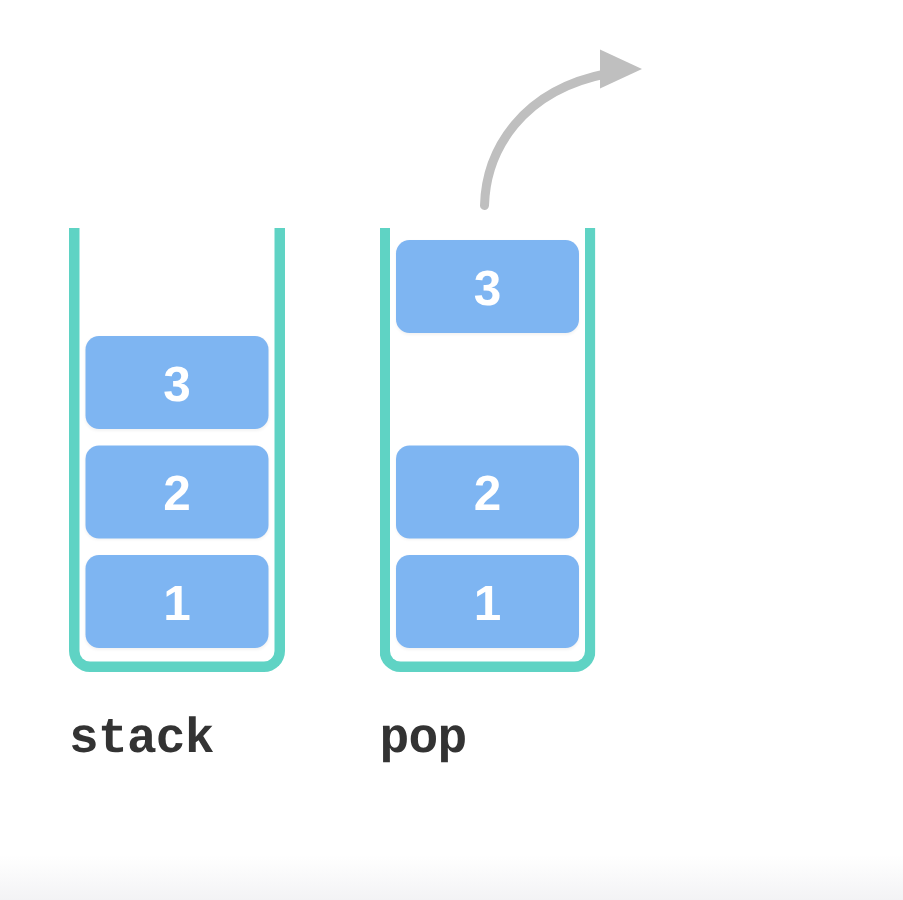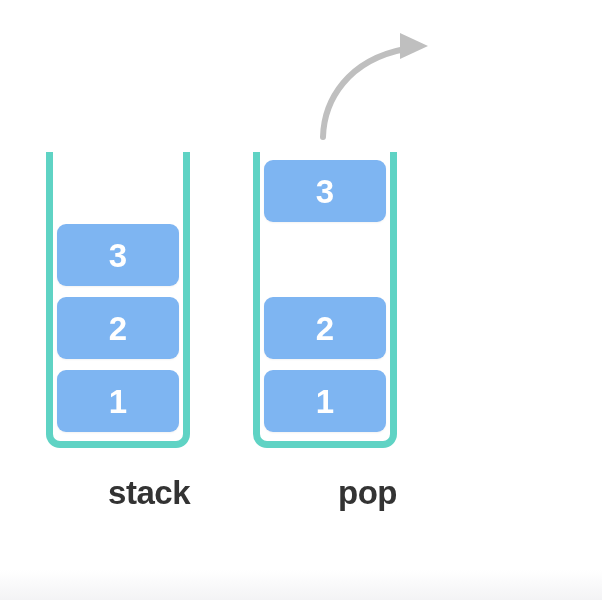--- a/index.html
+++ b/index.html
@@ -67,26 +67,27 @@
     display: flex;
     align-items: center;
     justify-content: center;
     line-height: 1;
     box-shadow: 0 1px 2px rgba(0,0,0,0.05);
   }
 
   .stack-label {
     position: absolute;
     width: 144px;
-    text-align: right;
+    text-align: left;
     top: 322px;
     font-size: 33px;
     font-weight: bold;
     color: #333333;
     letter-spacing: -0.5px;
+    font-family: Liberation Mono, monospace;
   }
 
   
   #stack-left  { left: 46px; top: 152px; }
   #stack-right { left: 253px; top: 152px; }
 
   
   #left-cell-3 { top: 72px; }
   #left-cell-2 { top: 145px; }
   #left-cell-1 { top: 218px; }

